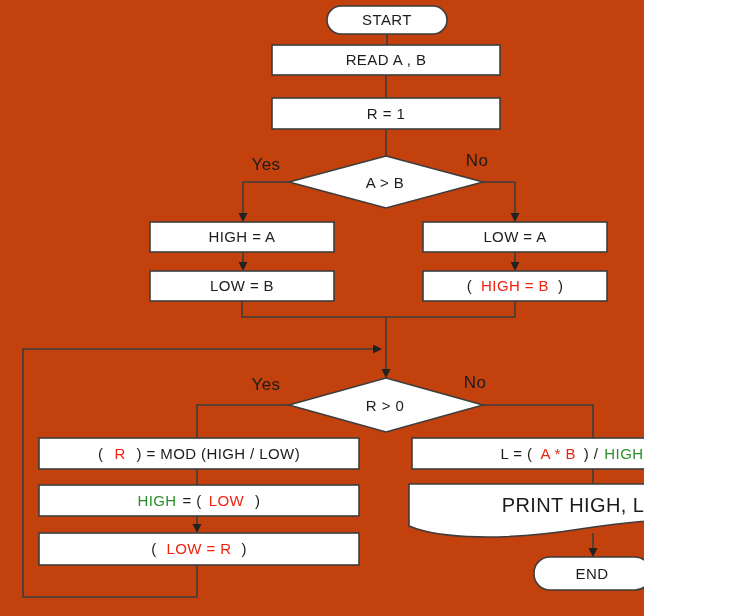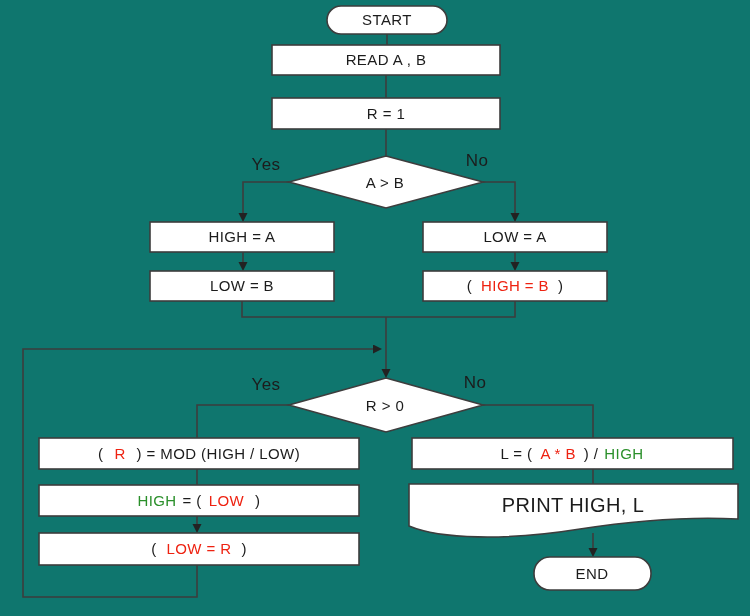--- a/index.html
+++ b/index.html
@@ -1,16 +1,16 @@
 <!DOCTYPE html>
 <html><head>
 <meta charset="utf-8">
 <style>
   html,body{margin:0;padding:0;background:#ffffff;}
-  .stage{position:relative;width:750px;height:616px;background:#0f766e;overflow:hidden;}
+  .stage{position:relative;width:644px;height:616px;background:#c2410c;overflow:hidden;}
   svg{display:block;}
   .shape{fill:#ffffff;stroke:#3d3d3d;stroke-width:1.6px;}
   .line{fill:none;stroke:#3d3d3d;stroke-width:1.6px;}
   text{font-family:"Liberation Sans","DejaVu Sans",sans-serif;fill:#1c1c1c;
        font-size:15px;letter-spacing:0.4px;}
   .lbl{font-size:17px;}
   .big{font-size:20px;}
 </style>
 </head>
 <body>

